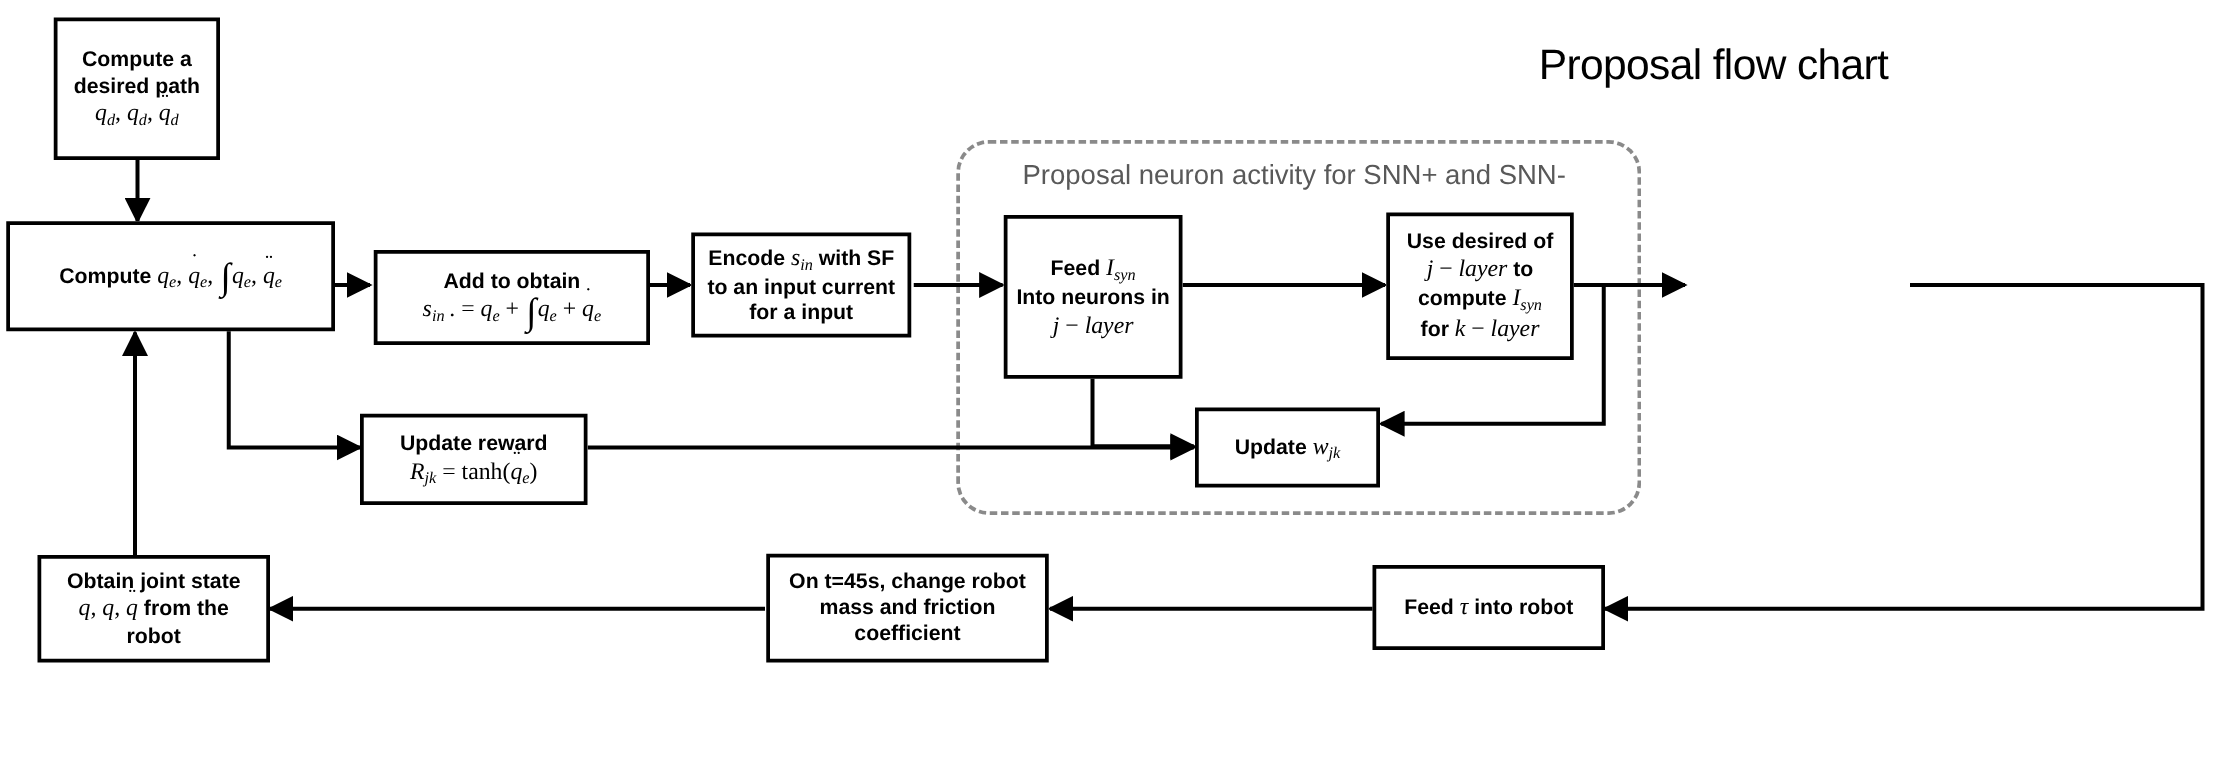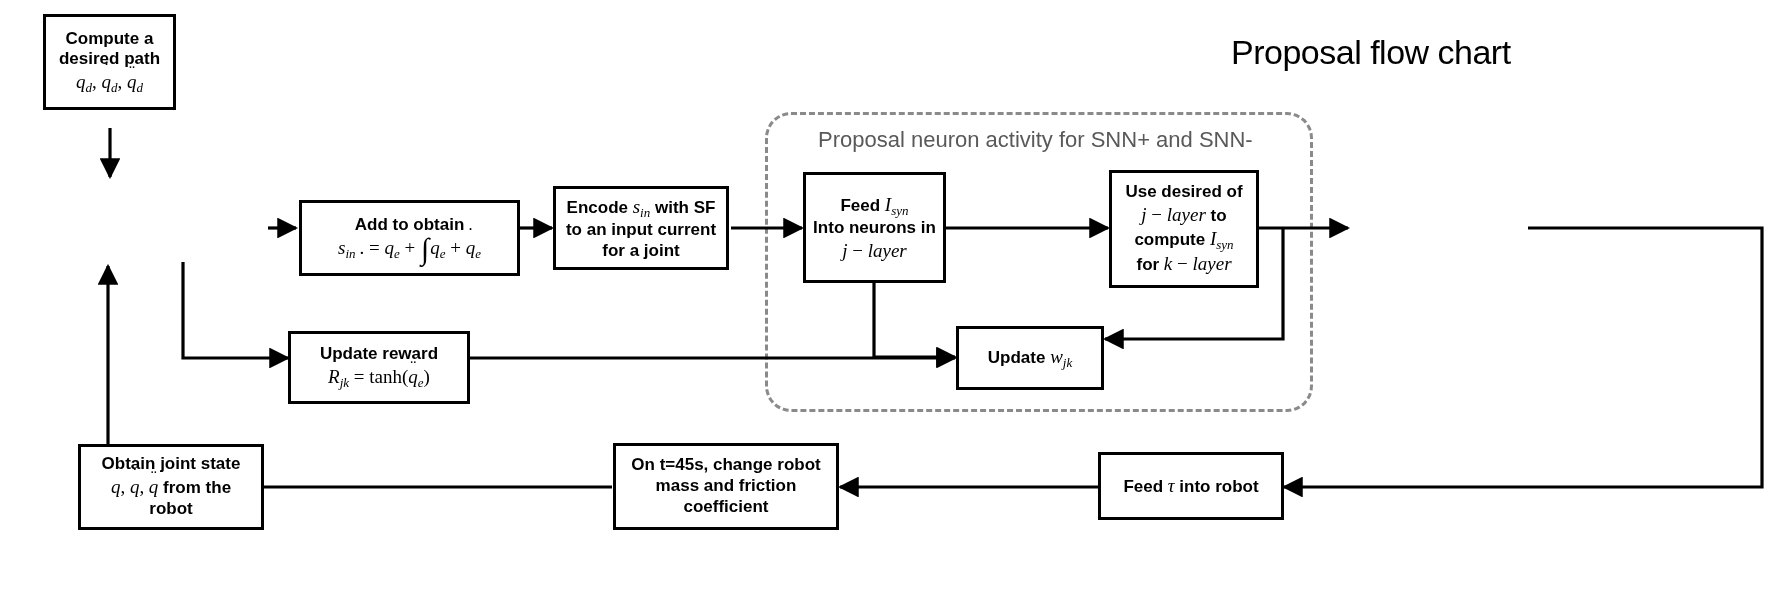--- a/index.html
+++ b/index.html
@@ -164,39 +164,42 @@
       <path d="M 1528 228 L 1762 228 L 1762 487 L 1284 487"></path>
 
       <path d="M 1100 487 L 840 487"></path>
 
       <path d="M 612 487 L 216 487"></path>
 
       <path d="M 108 444 L 108 266"></path>
     </g>
   </svg>
 
-  <div class="node" style="left:43px; top:14px; width:133px; height:96px;">
+  <div class="node" style="left:43px; top:14px; width:133px; height:114px;">
     <span class="ln">Compute a</span>
     <span class="ln">desired path</span>
     <span class="ln"><span class="mi">q</span><span class="sub">d</span><span class="mr">,</span>&nbsp;<span class="mi dot-over">q</span><span class="sub">d</span><span class="mr">,</span>&nbsp;<span class="mi ddot-over">q</span><span class="sub">d</span></span>
   </div>
 
+  <div class="node" style="left:5px; top:177px; width:263px; height:88px;">
+    <span class="ln">Compute&nbsp;<span class="mi">q</span><span class="sub">e</span><span class="mr">,</span>&nbsp;<span class="mi dot-over">q</span><span class="sub">e</span><span class="mr">,</span>&nbsp;<span class="bigint">∫</span><span class="mi">q</span><span class="sub">e</span><span class="mr">,</span>&nbsp;<span class="mi ddot-over">q</span><span class="sub">e</span></span>
+  </div>
 
   <div class="node" style="left:299px; top:200px; width:221px; height:76px;justify-content:center;">
     <span class="ln">Add to obtain</span>
     <span class="ln"><span class="mi">s</span><span class="sub">in</span><span class="mr"> .&nbsp;=&nbsp;</span><span class="mi">q</span><span class="sub">e</span><span class="mr">&nbsp;+&nbsp;</span><span class="bigint">∫</span><span class="mi">q</span><span class="sub">e</span><span class="mr">&nbsp;+&nbsp;</span><span class="mi dot-over">q</span><span class="sub">e</span></span>
   </div>
 
   <div class="node" style="left:553px; top:186px; width:176px; height:84px;">
     <span class="ln">Encode&nbsp;<span class="mi">s</span><span class="sub">in</span>&nbsp;with SF</span>
     <span class="ln">to an input current</span>
-    <span class="ln">for a joint</span>
-  </div>
-
-  <div class="node" style="left:803px; top:172px; width:143px; height:111px;">
+    <span class="ln">for a input</span>
+  </div>
+
+  <div class="node" style="left:803px; top:172px; width:143px; height:131px;">
     <span class="ln">Feed&nbsp;<span class="mi">I</span><span class="sub">syn</span></span>
     <span class="ln">Into neurons in</span>
     <span class="ln"><span class="mi">j</span>&nbsp;<span class="mr">−</span>&nbsp;<span class="mi">layer</span></span>
   </div>
 
   <div class="node" style="left:1109px; top:170px; width:150px; height:118px;">
     <span class="ln">Use desired of</span>
     <span class="ln"><span class="mi">j</span>&nbsp;<span class="mr">−</span>&nbsp;<span class="mi">layer</span>&nbsp;to</span>
     <span class="ln">compute&nbsp;<span class="mi">I</span><span class="sub">syn</span></span>
     <span class="ln">for&nbsp;<span class="mi">k</span>&nbsp;<span class="mr">−</span>&nbsp;<span class="mi">layer</span></span>
@@ -215,19 +218,19 @@
   <div class="node" style="left:613px; top:443px; width:226px; height:87px;">
     <span class="ln">On t=45s, change robot</span>
     <span class="ln">mass and friction</span>
     <span class="ln">coefficient</span>
   </div>
 
   <div class="node" style="left:1098px; top:452px; width:186px; height:68px;">
     <span class="ln">Feed&nbsp;<span class="mi">τ</span>&nbsp;into robot</span>
   </div>
 
-  <div class="node" style="left:30px; top:444px; width:186px; height:86px;margin-left:48px;">
+  <div class="node" style="left:30px; top:444px; width:186px; height:86px;">
     <span class="ln">Obtain joint state</span>
     <span class="ln"><span class="mi">q</span><span class="mr">,</span>&nbsp;<span class="mi dot-over">q</span><span class="mr">,</span>&nbsp;<span class="mi ddot-over">q</span>&nbsp;from the</span>
     <span class="ln">robot</span>
   </div>
 
 </div>
 
 </body></html>

